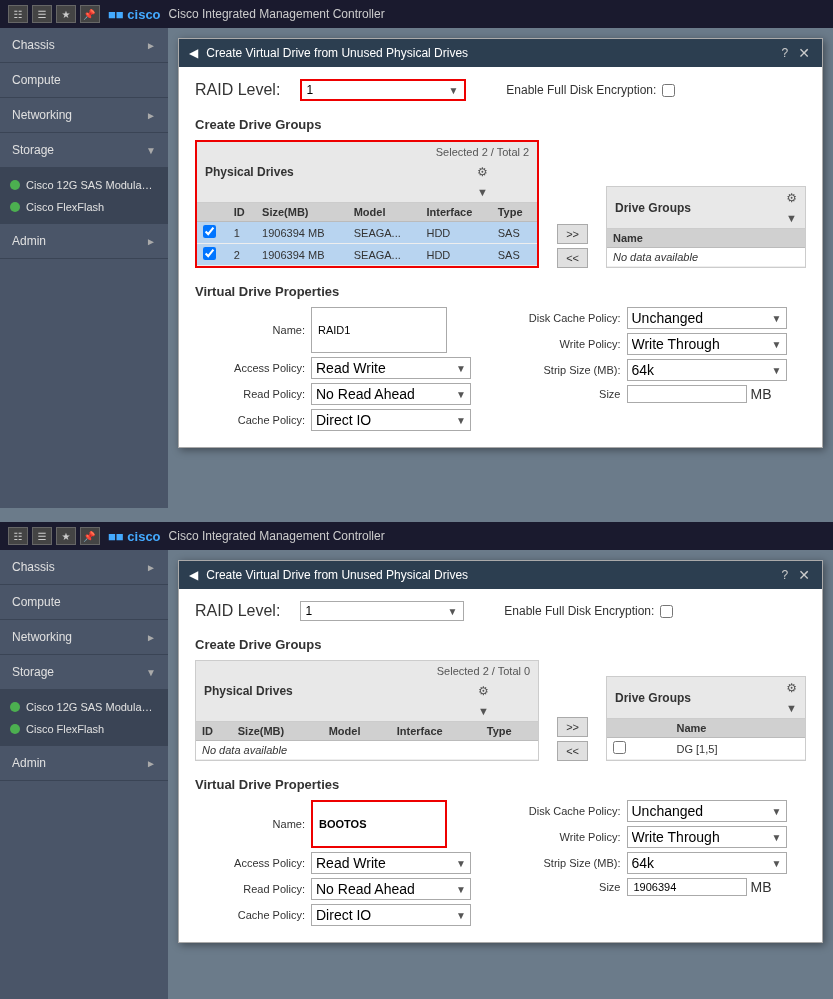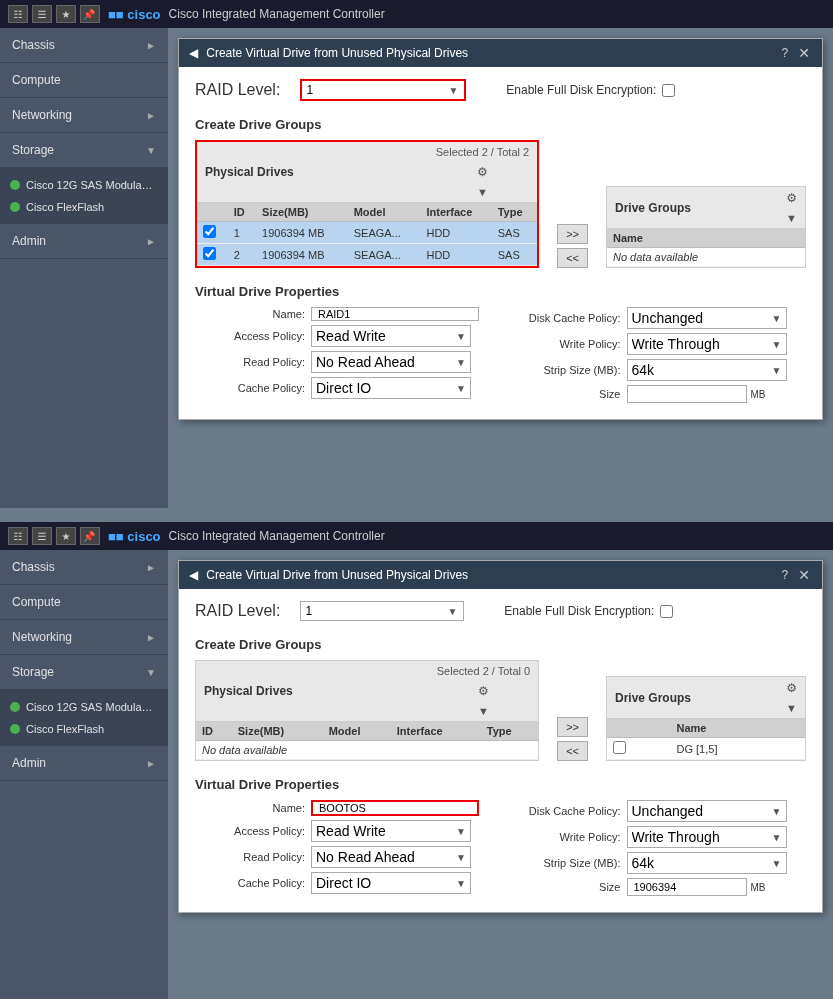--- a/index.html
+++ b/index.html
@@ -177,36 +177,36 @@
     
     .vd-props { margin-top: 0; }
     .props-grid {
       display: grid;
       grid-template-columns: 1fr 1fr;
       gap: 6px 20px;
     }
     .prop-row { display: flex; align-items: center; gap: 6px; margin-bottom: 4px; }
     .prop-label { text-align: right; width: 110px; flex-shrink: 0; font-size: 11px; color: #333; }
     .prop-input {
-      border: 1px solid #aaa; padding: 0 6px; font-size: 11px;
-      width: 168px; outline: none;
-    }
-    .prop-input.highlighted { border: 2px solid #e00; }
+      border: 1px solid #aaa; padding: 16px 6px; font-size: 11px;
+      width: 136px; outline: none;
+    }
+    .prop-input.highlighted { border: 2px solid #e00; font-weight: bold; }
     .prop-select-wrap {
       display: flex; align-items: center;
       border: 1px solid #aaa; width: 160px;
     }
     .prop-select {
       border: none; outline: none; font-size: 14px; background: #fff;
       padding: 2px 4px; appearance: none; flex: 1; cursor: pointer;
     }
     .prop-select-arrow { padding: 2px 4px; font-size: 10px; color: #555; }
     .size-row { display: flex; align-items: center; gap: 4px; }
     .size-input { border: 1px solid #aaa; padding: 2px 6px; font-size: 11px; width: 120px; }
-    .size-unit { font-size: 10px; color: #333; }
+    .size-unit { font-size: 14px; color: #333; }
 
     .spacer { height: 14px; background: #6b7b8a; }
 
     
     input[type=checkbox] { width: 13px; height: 13px; cursor: pointer; }
   </style>
 </head>
 <body>
 
 <div style="background:#6b7b8a;">

